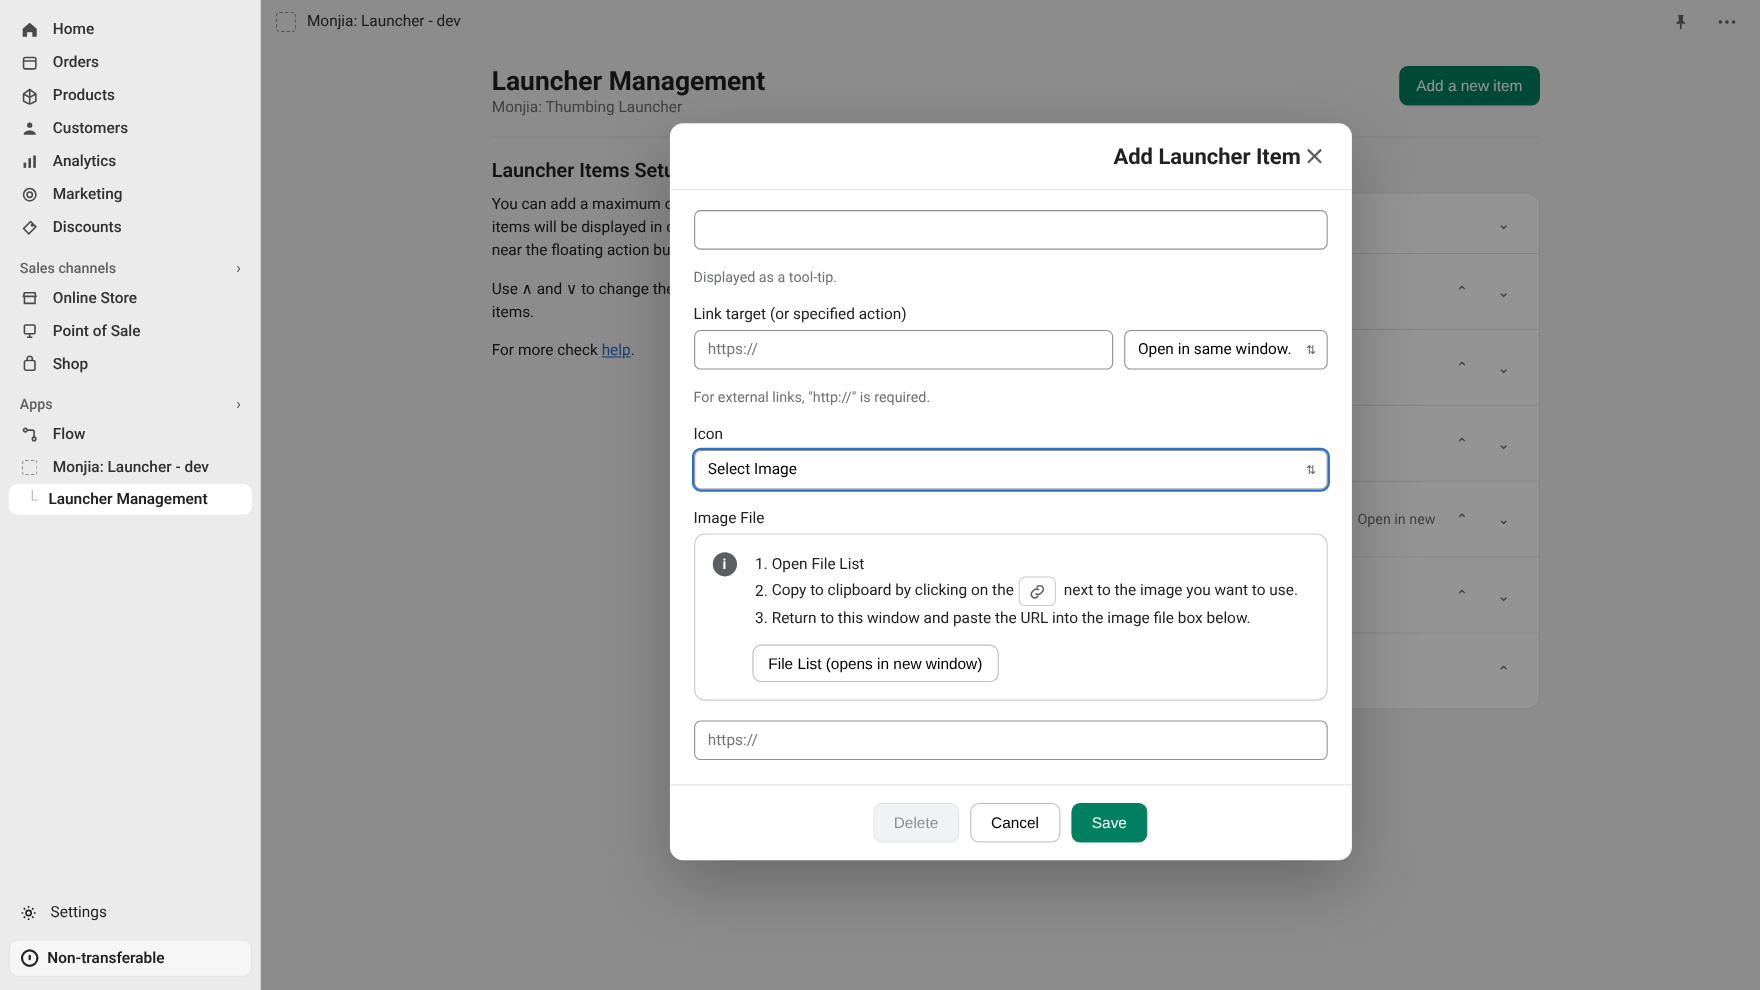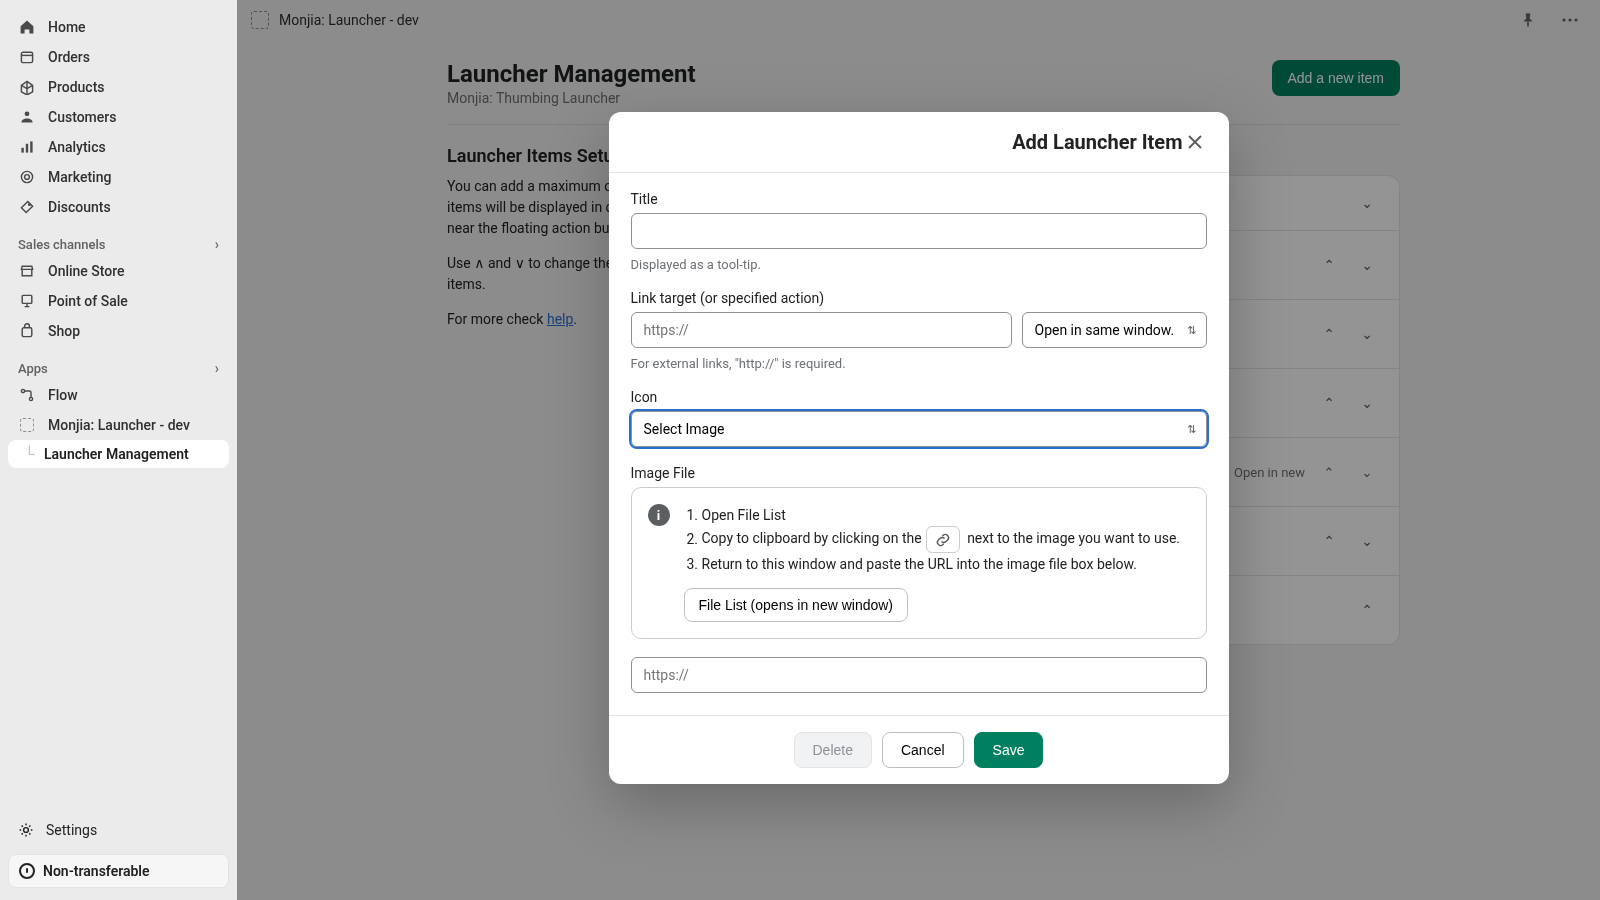--- a/index.html
+++ b/index.html
@@ -54,21 +54,21 @@
 
 
 .overlay { position:absolute; inset:0; background:rgba(0,0,0,0.42); display:flex; align-items:flex-start; justify-content:center; padding-top:112px; }
 .modal { width:620px; background:#fff; border-radius:12px; box-shadow:0 20px 60px rgba(0,0,0,0.25); overflow:hidden; }
 .modal-hdr { display:flex; align-items:center; justify-content:flex-end; padding:18px 22px; border-bottom:1px solid #e1e3e5; }
 .modal-hdr h2 { font-size:20px; font-weight:700; }
 .close-x { width:24px;height:24px; cursor:pointer; display:inline-flex;align-items:center;justify-content:center; }
 .modal-body { padding:18px 22px 22px; }
 .field-label { font-size:14px; color:#202223; margin-bottom:6px; display:block; }
 .text-input, .select-input { width:100%; border:1px solid #8c9196; border-radius:6px; padding:9px 12px; font-size:14px; font-family:inherit; }
-.hint { font-size:13px; color:#6d7175; margin-top:8px; }
+.hint { font-size:13px; color:#6d7175; margin-top:18px; }
 .field { margin-bottom:18px; }
 .row-split { display:flex; gap:10px; }
 .row-split .text-input { flex:1; }
 .select-wrap { position:relative; flex:0 0 185px; }
 .select-wrap.full { flex:1; }
 .select-wrap::after { content:"⇅"; font-size:11px; position:absolute; right:10px; top:50%; transform:translateY(-50%); color:#5c5f62; pointer-events:none; }
 .select-input { appearance:none; padding-right:28px; background:#fff; }
 .select-focus { outline:2px solid #2c6ecb; outline-offset:0; border-radius:6px; }
 .info-box { border:1px solid #c9cccf; border-radius:10px; padding:16px; display:flex; gap:14px; align-items:flex-start; }
 .info-ico { width:22px;height:22px;border-radius:50%;background:#5c5f62; color:#fff; font-size:13px; display:inline-flex;align-items:center;justify-content:center; font-weight:700; flex-shrink:0; }
@@ -295,21 +295,20 @@
         <div class="modal-hdr">
           <h2>Add Launcher Item</h2>
           <span class="close-x">
               <svg width="20" height="20" viewBox="0 0 20 20" stroke="#5c5f62" stroke-width="2">
                 <path d="M4 4l12 12M16 4L4 16"></path>
               </svg>
             </span>
         </div>
         <div class="modal-body">
           <div class="field">
-            <label class="field-label">Title</label>
             <input class="text-input" style="">
             <div class="hint">Displayed as a tool-tip.</div>
           </div>
           <div class="field">
             <label class="field-label">Link target (or specified action)</label>
             <div class="row-split">
               <input class="text-input" placeholder="https://" style="">
               <div class="select-wrap"><select class="select-input"><option>Open in same window.</option></select></div>
             </div>
             <div class="hint">For external links, "http://" is required.</div>

